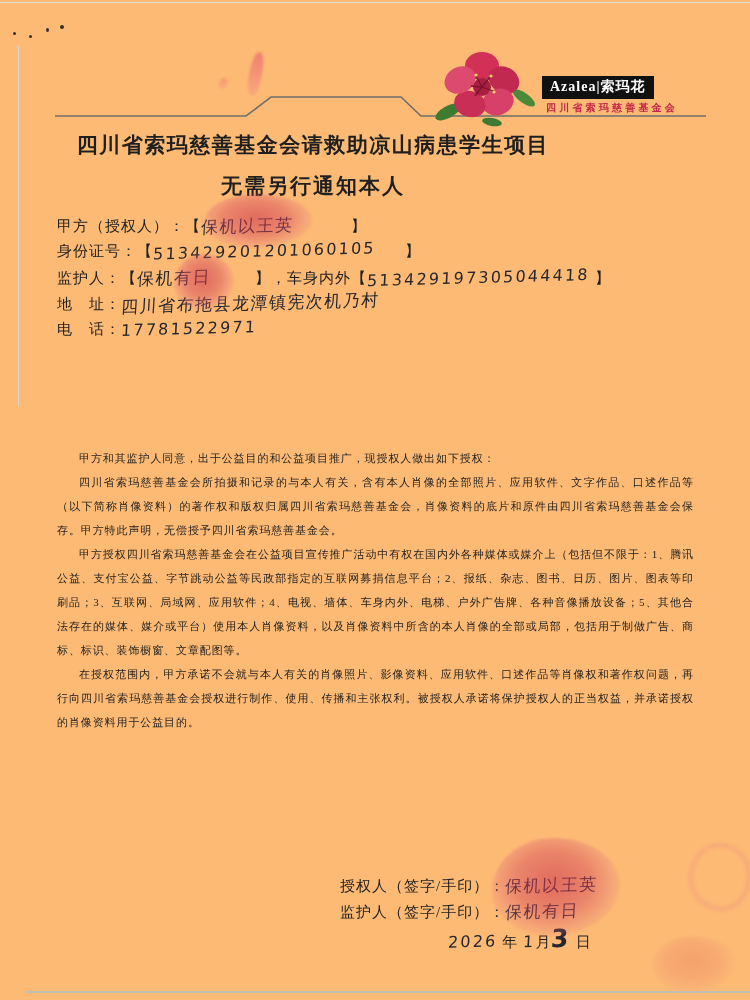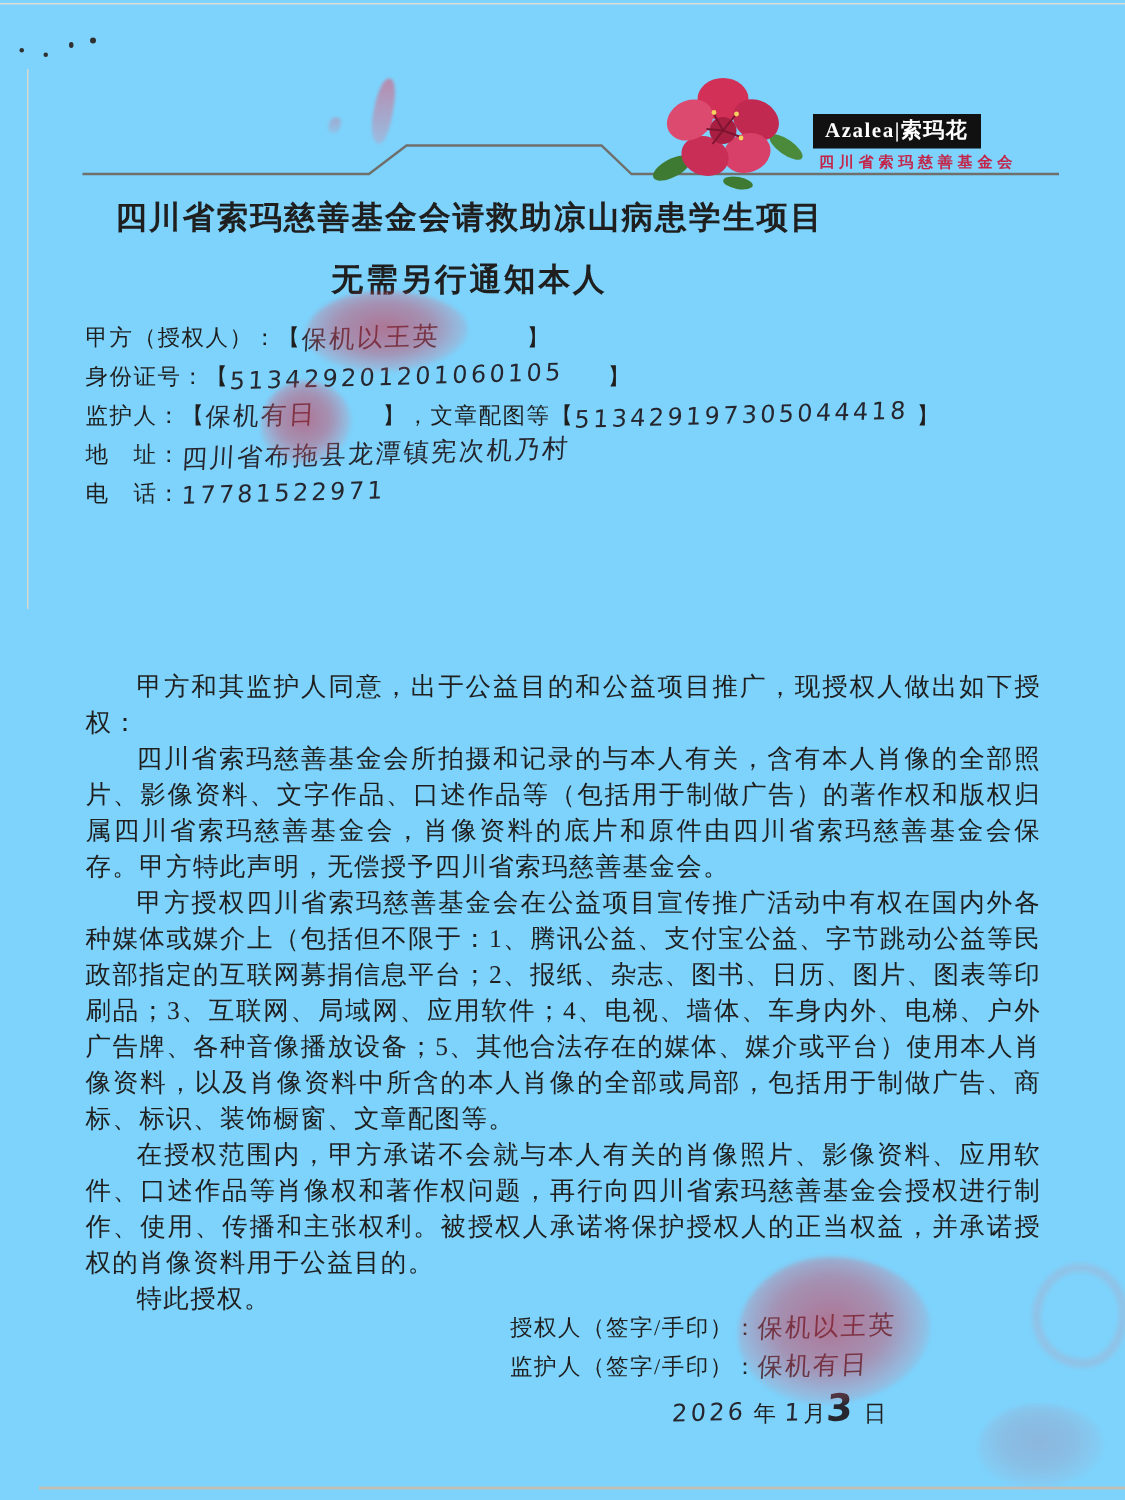--- a/index.html
+++ b/index.html
@@ -1,18 +1,18 @@
 <!DOCTYPE html>
 <html><head>
 <meta charset="utf-8">
 <style>
   html,body{margin:0;padding:0;background:#e8e8e6;}
   .page{
     position:relative;width:750px;height:1000px;margin:0 auto;
-    background:#7dd3fc;overflow:hidden;
+    background:#fdba74;overflow:hidden;
     font-family:"Liberation Serif","DejaVu Serif",serif;color:#1f1f1f;
   }
   
   .edge-top{position:absolute;left:0;top:2px;width:750px;height:1px;background:#dcdcd8;}
   .edge-left{position:absolute;left:18px;top:46px;width:1px;height:360px;background:#d7d7d2;}
   .edge-bottom{position:absolute;left:26px;top:991px;width:724px;height:2px;background:#bfbfba;}
   .speck{position:absolute;background:#303030;border-radius:50%;}
 
   
   .headline{position:absolute;left:0;top:0;}
@@ -49,21 +49,21 @@
   }
   .hand-num{font-size:16px;letter-spacing:2.2px;}
   .w-name1{width:150px;}
   .w-id1{width:252px;}
   .w-name2{width:118px;}
   .w-id2{width:228px;}
 
   
   .bodytext{
     position:absolute;left:57px;top:446px;width:637px;
-    font-size:17px;line-height:24px;letter-spacing:0.9px;text-align:justify;
+    font-size:11px;line-height:24px;letter-spacing:0.9px;text-align:justify;
   }
   .bodytext p{margin:0;text-indent:2em;}
 
   
   .sig{position:absolute;left:340px;top:872px;font-size:15px;letter-spacing:1px;}
   .sigline{height:26px;line-height:26px;white-space:nowrap;}
   .dateline{height:30px;line-height:30px;white-space:nowrap;padding-left:108px;}
   .hand-day{font-size:25px;font-weight:bold;}
 
   
@@ -143,37 +143,36 @@
   </div>
 
   <div class="formA">
     <div class="fline">
       <span>甲方（授权人）：【</span><span class="hand w-name1">保机以王英</span><span>】</span>
     </div>
     <div class="fline">
       <span>身份证号：【</span><span class="hand hand-num w-id1">513429201201060105</span><span>】</span>
     </div>
     <div class="fline">
-      <span>监护人：【</span><span class="hand w-name2">保机有日</span><span>】，文章配图等【</span><span class="hand hand-num w-id2">513429197305044418</span><span>】</span>
+      <span>监护人：【</span><span class="hand w-name2">保机有日</span><span>】，车身内外【</span><span class="hand hand-num w-id2">513429197305044418</span><span>】</span>
     </div>
     <div class="fline">
       <span>地　址：</span><span class="hand">四川省布拖县龙潭镇宪次机乃村</span>
     </div>
     <div class="fline">
       <span>电　话：</span><span class="hand hand-num">17781522971</span>
     </div>
   </div>
 
 
   <div class="bodytext">
     <p>甲方和其监护人同意，出于公益目的和公益项目推广，现授权人做出如下授权：</p>
-    <p>四川省索玛慈善基金会所拍摄和记录的与本人有关，含有本人肖像的全部照片、影像资料、文字作品、口述作品等（包括用于制做广告）的著作权和版权归属四川省索玛慈善基金会，肖像资料的底片和原件由四川省索玛慈善基金会保存。甲方特此声明，无偿授予四川省索玛慈善基金会。</p>
+    <p>四川省索玛慈善基金会所拍摄和记录的与本人有关，含有本人肖像的全部照片、应用软件、文字作品、口述作品等（以下简称肖像资料）的著作权和版权归属四川省索玛慈善基金会，肖像资料的底片和原件由四川省索玛慈善基金会保存。甲方特此声明，无偿授予四川省索玛慈善基金会。</p>
     <p>甲方授权四川省索玛慈善基金会在公益项目宣传推广活动中有权在国内外各种媒体或媒介上（包括但不限于：1、腾讯公益、支付宝公益、字节跳动公益等民政部指定的互联网募捐信息平台；2、报纸、杂志、图书、日历、图片、图表等印刷品；3、互联网、局域网、应用软件；4、电视、墙体、车身内外、电梯、户外广告牌、各种音像播放设备；5、其他合法存在的媒体、媒介或平台）使用本人肖像资料，以及肖像资料中所含的本人肖像的全部或局部，包括用于制做广告、商标、标识、装饰橱窗、文章配图等。</p>
     <p>在授权范围内，甲方承诺不会就与本人有关的肖像照片、影像资料、应用软件、口述作品等肖像权和著作权问题，再行向四川省索玛慈善基金会授权进行制作、使用、传播和主张权利。被授权人承诺将保护授权人的正当权益，并承诺授权的肖像资料用于公益目的。</p>
-    <p>特此授权。</p>
   </div>
 
   <div class="sig">
     <div class="sigline">
       <span>授权人（签字/手印）：</span><span class="hand">保机以王英</span>
     </div>
     <div class="sigline">
       <span>监护人（签字/手印）：</span><span class="hand">保机有日</span>
     </div>
     <div class="dateline">

